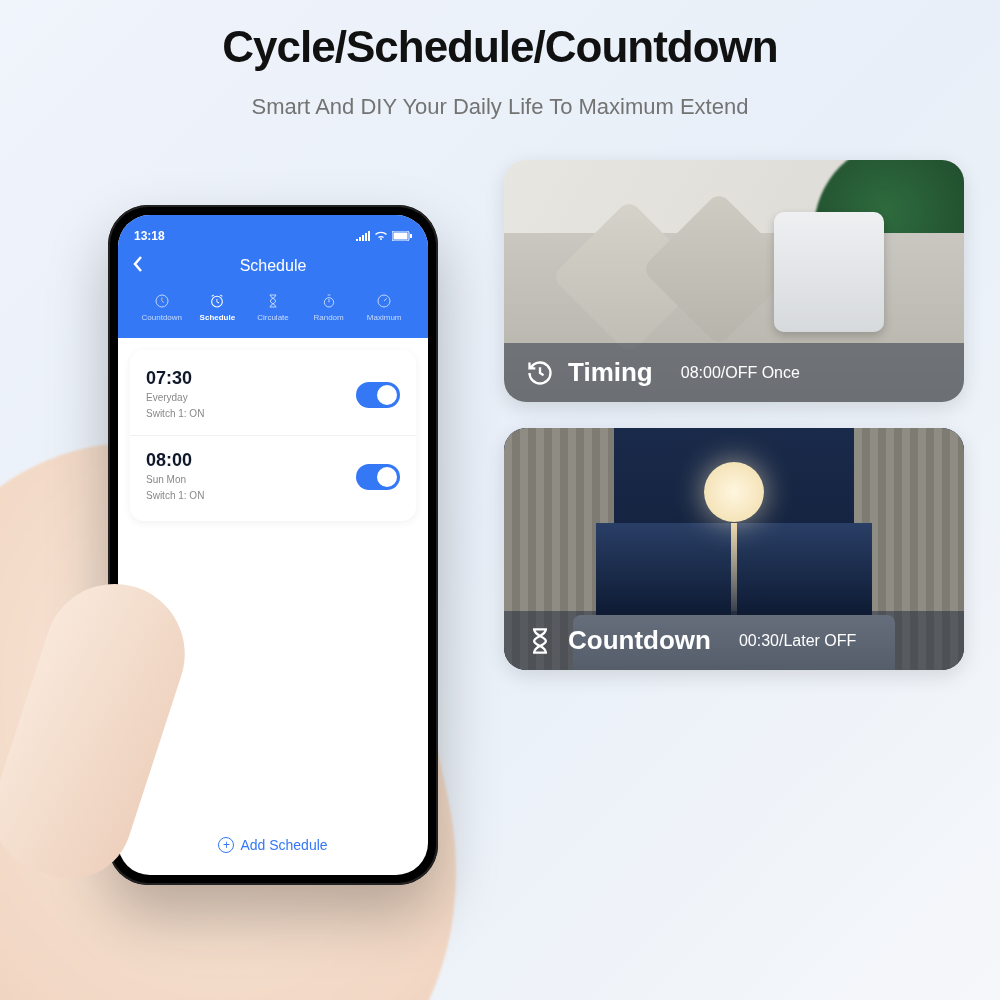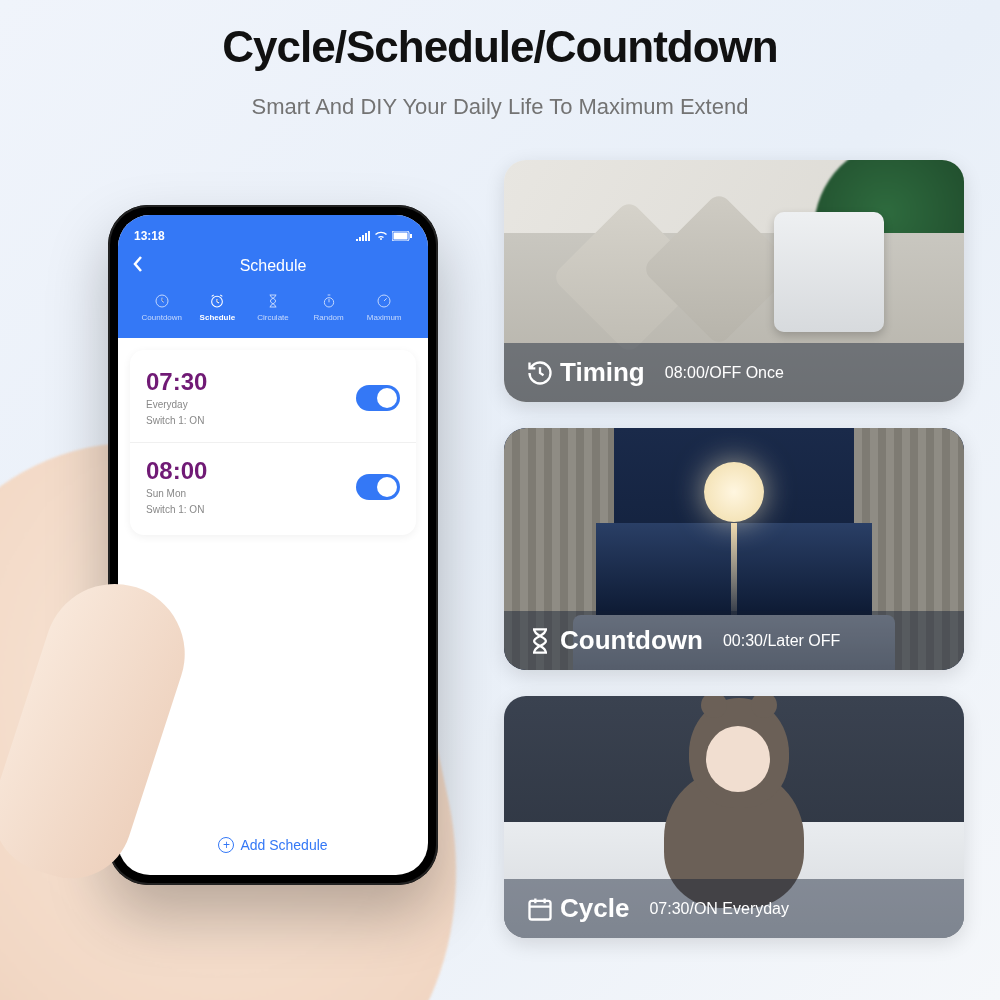--- a/index.html
+++ b/index.html
@@ -62,21 +62,21 @@
   .tab.active { opacity:1; font-weight:600; }
   .tab-ic { width:16px; height:16px; }
 
   .card {
     background:#fff; margin: 12px; border-radius: 14px;
     box-shadow: 0 2px 8px rgba(0,0,0,.06);
     padding: 4px 0;
   }
   .row { display:flex; align-items:center; justify-content:space-between; padding: 14px 16px; }
   .row + .row { border-top: 1px solid #f0f0f0; }
-  .rtime { font-size: 24px; font-weight:600; color:#701a75; }
+  .rtime { font-size: 18px; font-weight:600; color:#0f172a; }
   .rsub { font-size: 10px; color:#888; margin-top:2px; line-height:1.4; }
   .toggle {
     width: 44px; height: 26px; background:#3478F6; border-radius: 20px; position:relative;
   }
   .toggle::after {
     content:""; position:absolute; right:3px; top:3px; width:20px; height:20px;
     background:#fff; border-radius:50%;
   }
   .add {
     position:absolute; bottom: 22px; left:0; right:0;
@@ -85,21 +85,21 @@
   }
   .plus-circ { width:16px; height:16px; border:1.5px solid #3478F6; border-radius:50%; display:inline-flex; align-items:center; justify-content:center; font-size:12px; line-height:1; }
 
   
   .cards { position:absolute; right: 36px; top: 160px; width: 460px; display:flex; flex-direction:column; gap: 26px; }
   .scene { height: 242px; border-radius: 22px; overflow:hidden; position:relative; box-shadow: 0 6px 20px rgba(0,0,0,.12); }
   .scene .overlay {
     position:absolute; left:0; right:0; bottom:0;
     background: rgba(20,30,50,.45);
     color:#fff; padding: 14px 22px;
-    display:flex; align-items:center; gap: 6px;
+    display:flex; align-items:center; gap: 14px;
     font-size: 20px;
   }
   .scene .overlay .lbl { font-size: 26px; font-weight:600; }
   .scene .overlay .val { font-size: 16px; font-weight:500; margin-left: 14px; }
   .s-ic { width:28px; height:28px; flex:0 0 28px; }
 
   
   .scene1 { background: linear-gradient(120deg,#e8e6e1,#d9d7d1); }
   .sofa { position:absolute; left:0; right:0; bottom:0; height:70%; background:linear-gradient(180deg,#c9c7c0,#b4b1a8); border-radius: 0 0 22px 22px; }
   .pillow { position:absolute; width:110px; height:110px; background:linear-gradient(135deg,#d6d3cb,#bfbcb3); border-radius:12px; transform:rotate(45deg); }
@@ -252,32 +252,13 @@
       <div class="reflect"></div>
       <div class="seat"></div>
     <div class="overlay">
       <svg class="s-ic" viewBox="0 0 24 24">
           <path fill="none" stroke="#fff" stroke-width="2" d="M6 2h12M6 22h12M7 2c0 6 10 6 10 10S7 16 7 22M17 2c0 6-10 6-10 10s10 4 10 10"></path>
         </svg>
       <span class="lbl">Countdown</span>
       <span class="val">00:30/Later OFF</span>
     </div>
   </div>
-  <div class="scene scene3">
-    <div class="bed"></div>
-    <div class="baby">
-        <div class="bbody"></div>
-        <div class="bhood">
-          <div class="bear1"></div>
-          <div class="bear2"></div>
-        </div>
-        <div class="bface"></div>
-      </div>
-    <div class="overlay">
-      <svg class="s-ic" viewBox="0 0 24 24">
-          <rect x="3" y="5" width="18" height="16" rx="2" fill="none" stroke="#fff" stroke-width="2"></rect>
-          <path stroke="#fff" stroke-width="2" d="M3 10h18M8 3v4M16 3v4"></path>
-        </svg>
-      <span class="lbl">Cycle</span>
-      <span class="val">07:30/ON Everyday</span>
-    </div>
-  </div>
 </div>
 
 </body></html>

